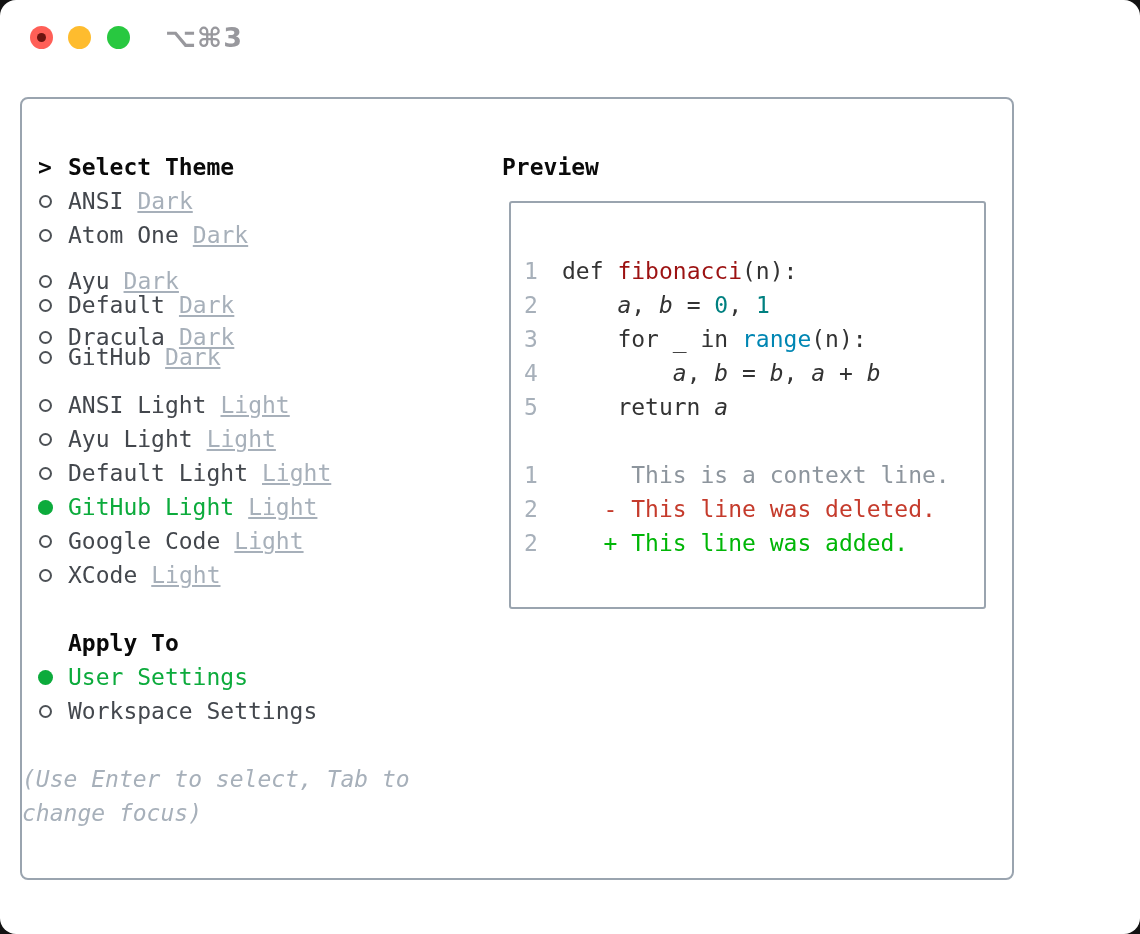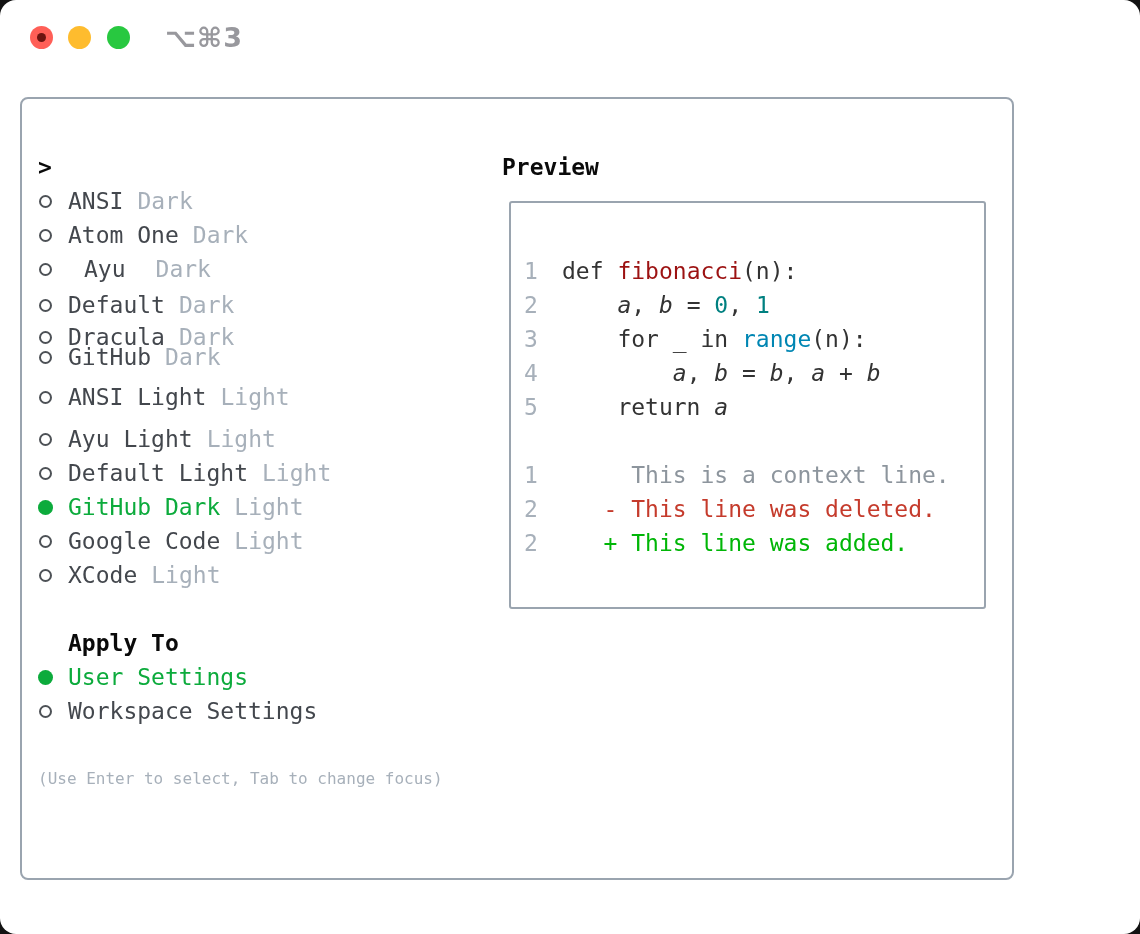--- a/index.html
+++ b/index.html
@@ -50,24 +50,24 @@
     content:'';width:13px;height:13px;border-radius:50%;
     border:2px solid var(--radio-stroke);box-sizing:border-box;margin-left:1px;
   }
   .marker.radio.sel::before{
     width:15px;height:15px;border:none;background:var(--selection-green);margin-left:0;
   }
   .prompt-glyph{font-weight:700;color:var(--header-text);}
   .hname{font-weight:700;color:var(--header-text);}
   .row.selected .tname{color:var(--selection-green);}
   .tname{color:var(--item-text);}
-  .ttag{color:var(--muted-gray);margin-left:14px;}
+  .ttag{color:var(--muted-gray);margin-left:14px;text-decoration:underline;}
   .hint{
-    position:absolute;left:16px;top:663px;width:440px;font-size:16px;
-    line-height:34px;color:var(--muted-gray);
+    position:absolute;left:0;top:663px;width:440px;font-size:23px;
+    line-height:34px;color:var(--muted-gray);font-style:italic;
   }
   
   .preview-header{left:480px;}
   .preview-box{
     position:absolute;left:487px;top:102px;width:477px;height:408px;
     border:2px solid var(--border-gray);border-radius:3px;box-sizing:border-box;
     background:#fff;
   }
   .pline{
     position:absolute;left:13px;height:34px;display:flex;align-items:center;
@@ -93,33 +93,34 @@
     <span class="light red"></span>
     <span class="light yellow"></span>
     <span class="light green"></span>
     <span class="shortcut">⌥⌘3</span>
   </div>
 
   <div class="panel">
 
     <div class="row" style="top:51px">
       <span class="marker prompt-glyph">&gt;</span>
+      <span class="hname">Select Theme</span>
     </div>
 
     <div>
         <div class="row" style="top: 85px;"><span class="marker radio"></span><span class="tname">ANSI</span><span class="ttag">Dark</span></div>
         <div class="row" style="top: 119px;"><span class="marker radio"></span><span class="tname">Atom One</span><span class="ttag">Dark</span></div>
-        <div class="row" style="top: 153px; gap: 16px;"><span class="marker radio"></span><span class="tname">Ayu</span><span class="ttag">Dark</span></div>
+        <div class="row" style="top: 165px;"><span class="marker radio"></span><span class="tname">Ayu</span><span class="ttag">Dark</span></div>
         <div class="row" style="top: 189px;"><span class="marker radio"></span><span class="tname">Default</span><span class="ttag">Dark</span></div>
         <div class="row" style="top: 221px;"><span class="marker radio"></span><span class="tname">Dracula</span><span class="ttag">Dark</span></div>
         <div class="row" style="top: 241px;"><span class="marker radio"></span><span class="tname">GitHub</span><span class="ttag">Dark</span></div>
-        <div class="row" style="top: 281px;"><span class="marker radio"></span><span class="tname">ANSI Light</span><span class="ttag">Light</span></div>
+        <div class="row" style="top: 289px;"><span class="marker radio"></span><span class="tname">ANSI Light</span><span class="ttag">Light</span></div>
         <div class="row" style="top: 323px; justify-content: center;"><span class="marker radio"></span><span class="tname">Ayu Light</span><span class="ttag">Light</span></div>
         <div class="row" style="top: 357px;"><span class="marker radio"></span><span class="tname">Default Light</span><span class="ttag">Light</span></div>
-        <div class="row selected" style="top: 391px;"><span class="marker radio sel"></span><span class="tname">GitHub Dark</span><span class="ttag">Light</span></div>
+        <div class="row selected" style="top: 391px;"><span class="marker radio sel"></span><span class="tname">GitHub Light</span><span class="ttag">Light</span></div>
         <div class="row" style="top: 425px;"><span class="marker radio"></span><span class="tname">Google Code</span><span class="ttag">Light</span></div>
         <div class="row" style="top: 459px;"><span class="marker radio"></span><span class="tname">XCode</span><span class="ttag">Light</span></div>
       </div>
 
     <div class="row" style="top:527px">
       <span class="marker"></span>
       <span class="hname">Apply To</span>
     </div>
 
     <div>

